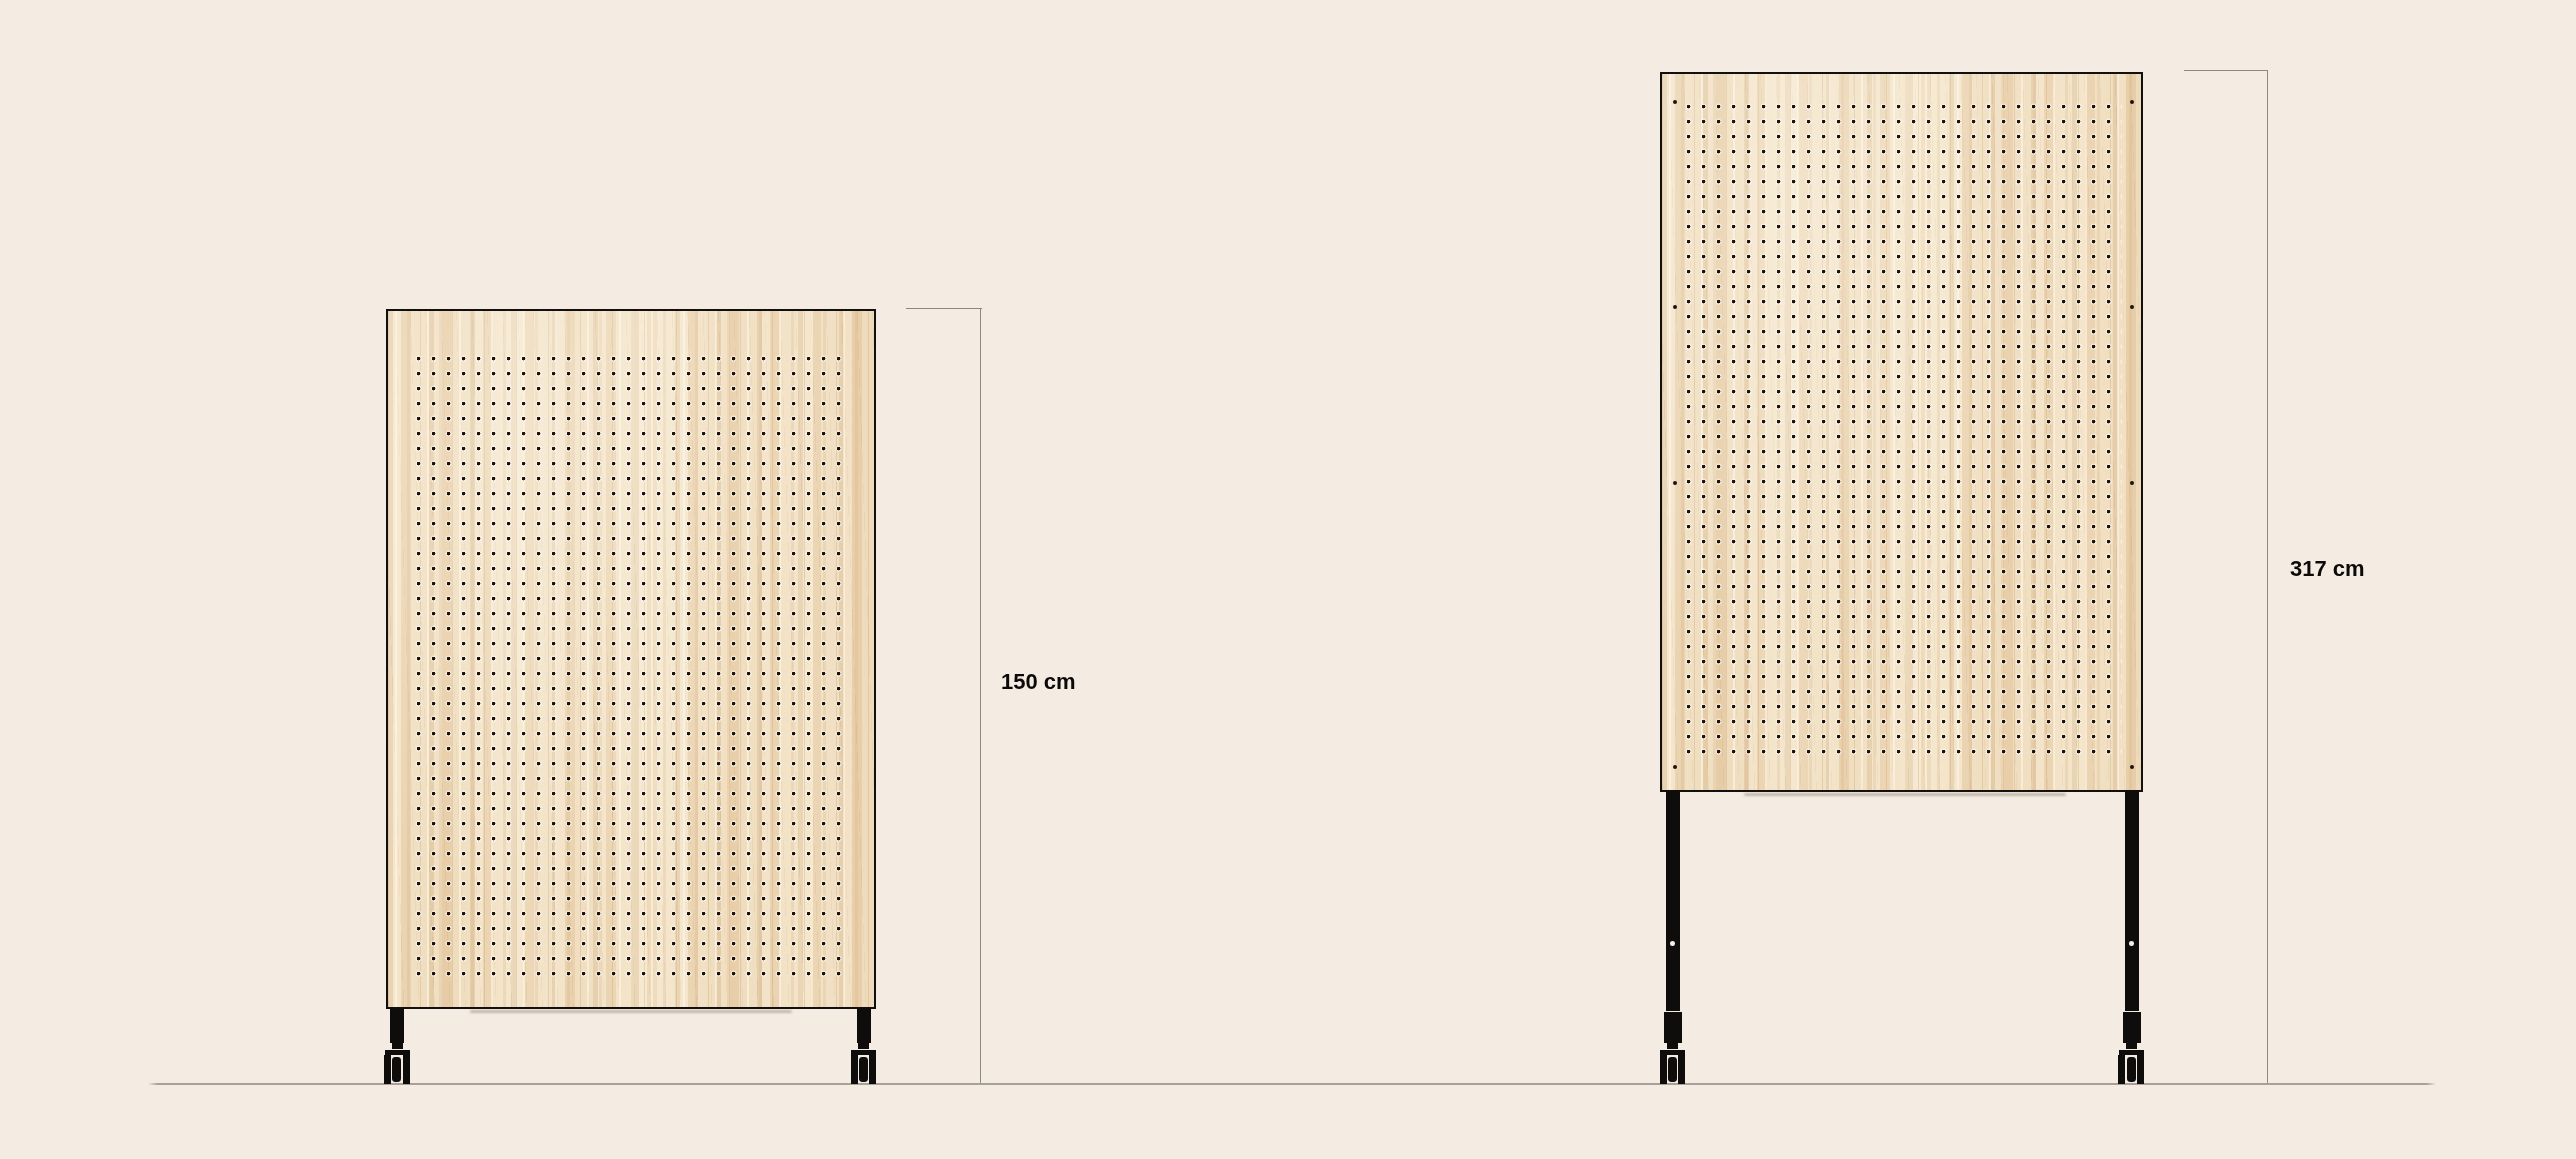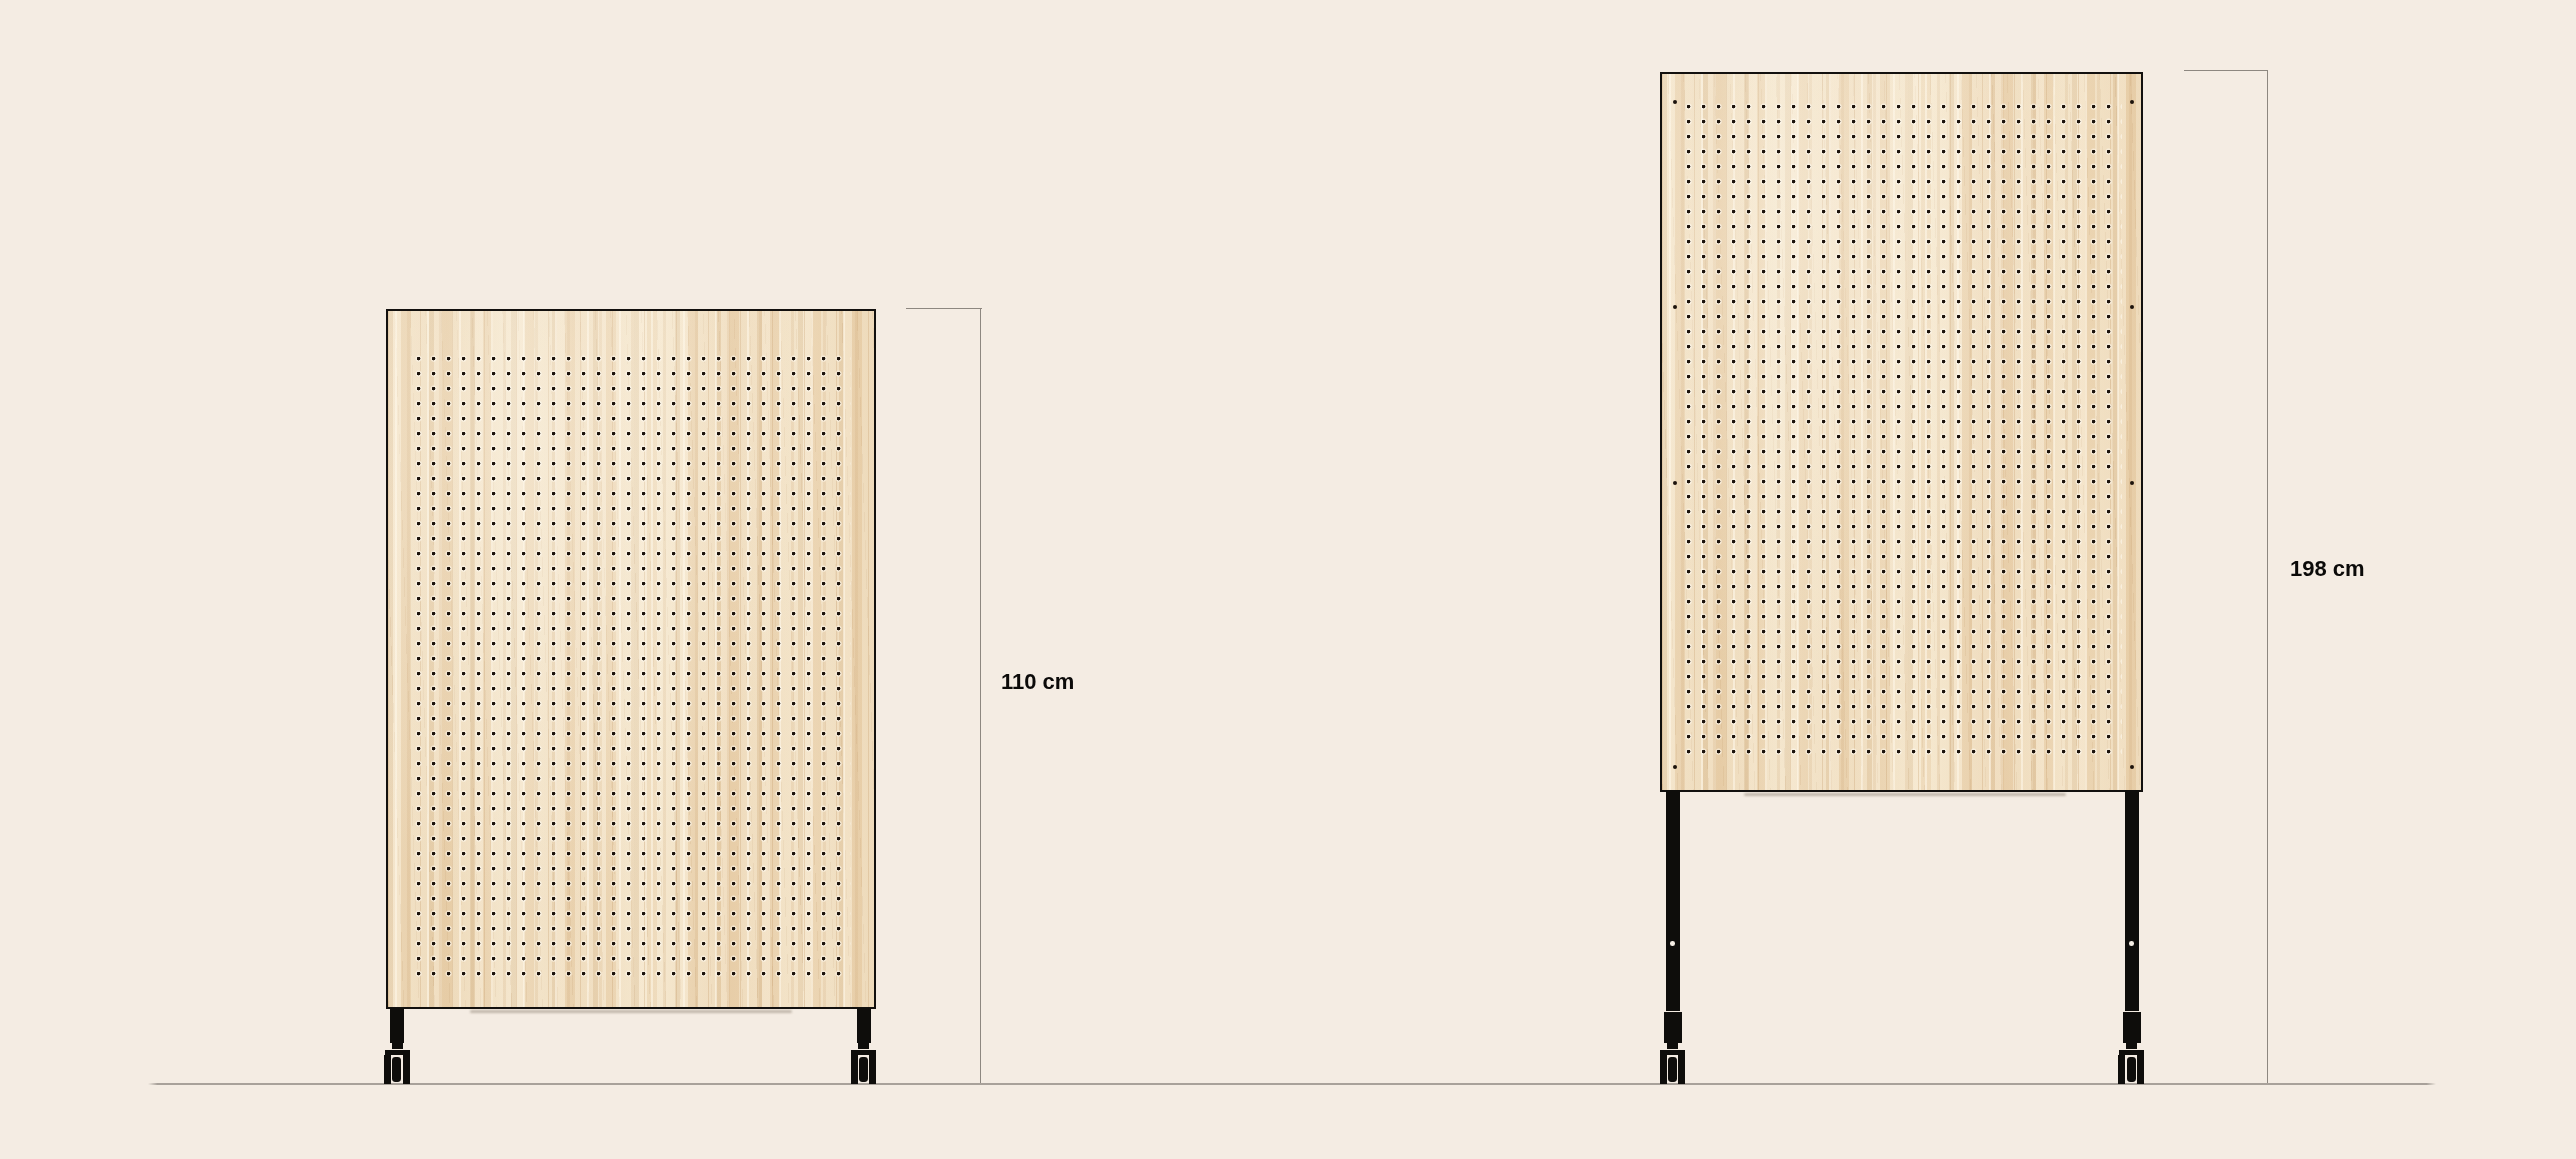--- a/index.html
+++ b/index.html
@@ -63,21 +63,21 @@
       <div class="leg" style="left:857px;top:1008px;width:14px;height:35px;"></div>
       <div class="collar" style="left:858px;top:1043px;width:11.4px;height:6px;"></div>
       <div class="mount" style="left:851px;top:1050px;width:25px;height:4.7px;"></div>
       <div class="fork" style="left:851px;top:1055px;width:6.7px;height:29px;"></div>
       <div class="fork" style="left:869px;top:1055px;width:6.7px;height:29px;"></div>
       <div class="wheel" style="left:859px;top:1057px;width:9.4px;height:25px;"></div>
     </div>
 
     <div class="dim-tick" style="left:906px;top:308px;width:76px;"></div>
     <div class="dim-vline" style="left:980px;top:308px;height:775px;"></div>
-    <div class="dim-label" style="left:1001px;top:668px;">110 cm</div>
+    <div class="dim-label" style="left:1001px;top:668px;">150 cm</div>
   </div>
 
   <div>
     <div class="board" style="left:1660px;top:72px;width:483px;height:720px;">
       <div class="grain-light"></div>
       <div class="holes" style="left:19px;right:19px;top:25px;bottom:27.5px;"></div>
 
       <div class="screw" style="left:10.7px;top:25.5px;"></div>
       <div class="screw" style="left:468px;top:25.5px;"></div>
       <div class="screw" style="left:10.7px;top:231px;"></div>
@@ -106,17 +106,17 @@
       <div class="leg-outer" style="left:2123px;top:1012px;width:18px;height:31px;"></div>
       <div class="collar" style="left:2126px;top:1043px;width:11.4px;height:6px;"></div>
       <div class="mount" style="left:2119px;top:1050px;width:25px;height:4.7px;"></div>
       <div class="fork" style="left:2118px;top:1055px;width:6.7px;height:29px;"></div>
       <div class="fork" style="left:2137px;top:1055px;width:6.7px;height:29px;"></div>
       <div class="wheel" style="left:2127px;top:1057px;width:9.4px;height:25px;"></div>
     </div>
 
     <div class="dim-tick" style="left:2184px;top:70px;width:84px;"></div>
     <div class="dim-vline" style="left:2267px;top:70px;height:1013px;"></div>
-    <div class="dim-label" style="left:2290px;top:555px;">198 cm</div>
+    <div class="dim-label" style="left:2290px;top:555px;">317 cm</div>
   </div>
 
 </div>
 
 
 </body></html>

